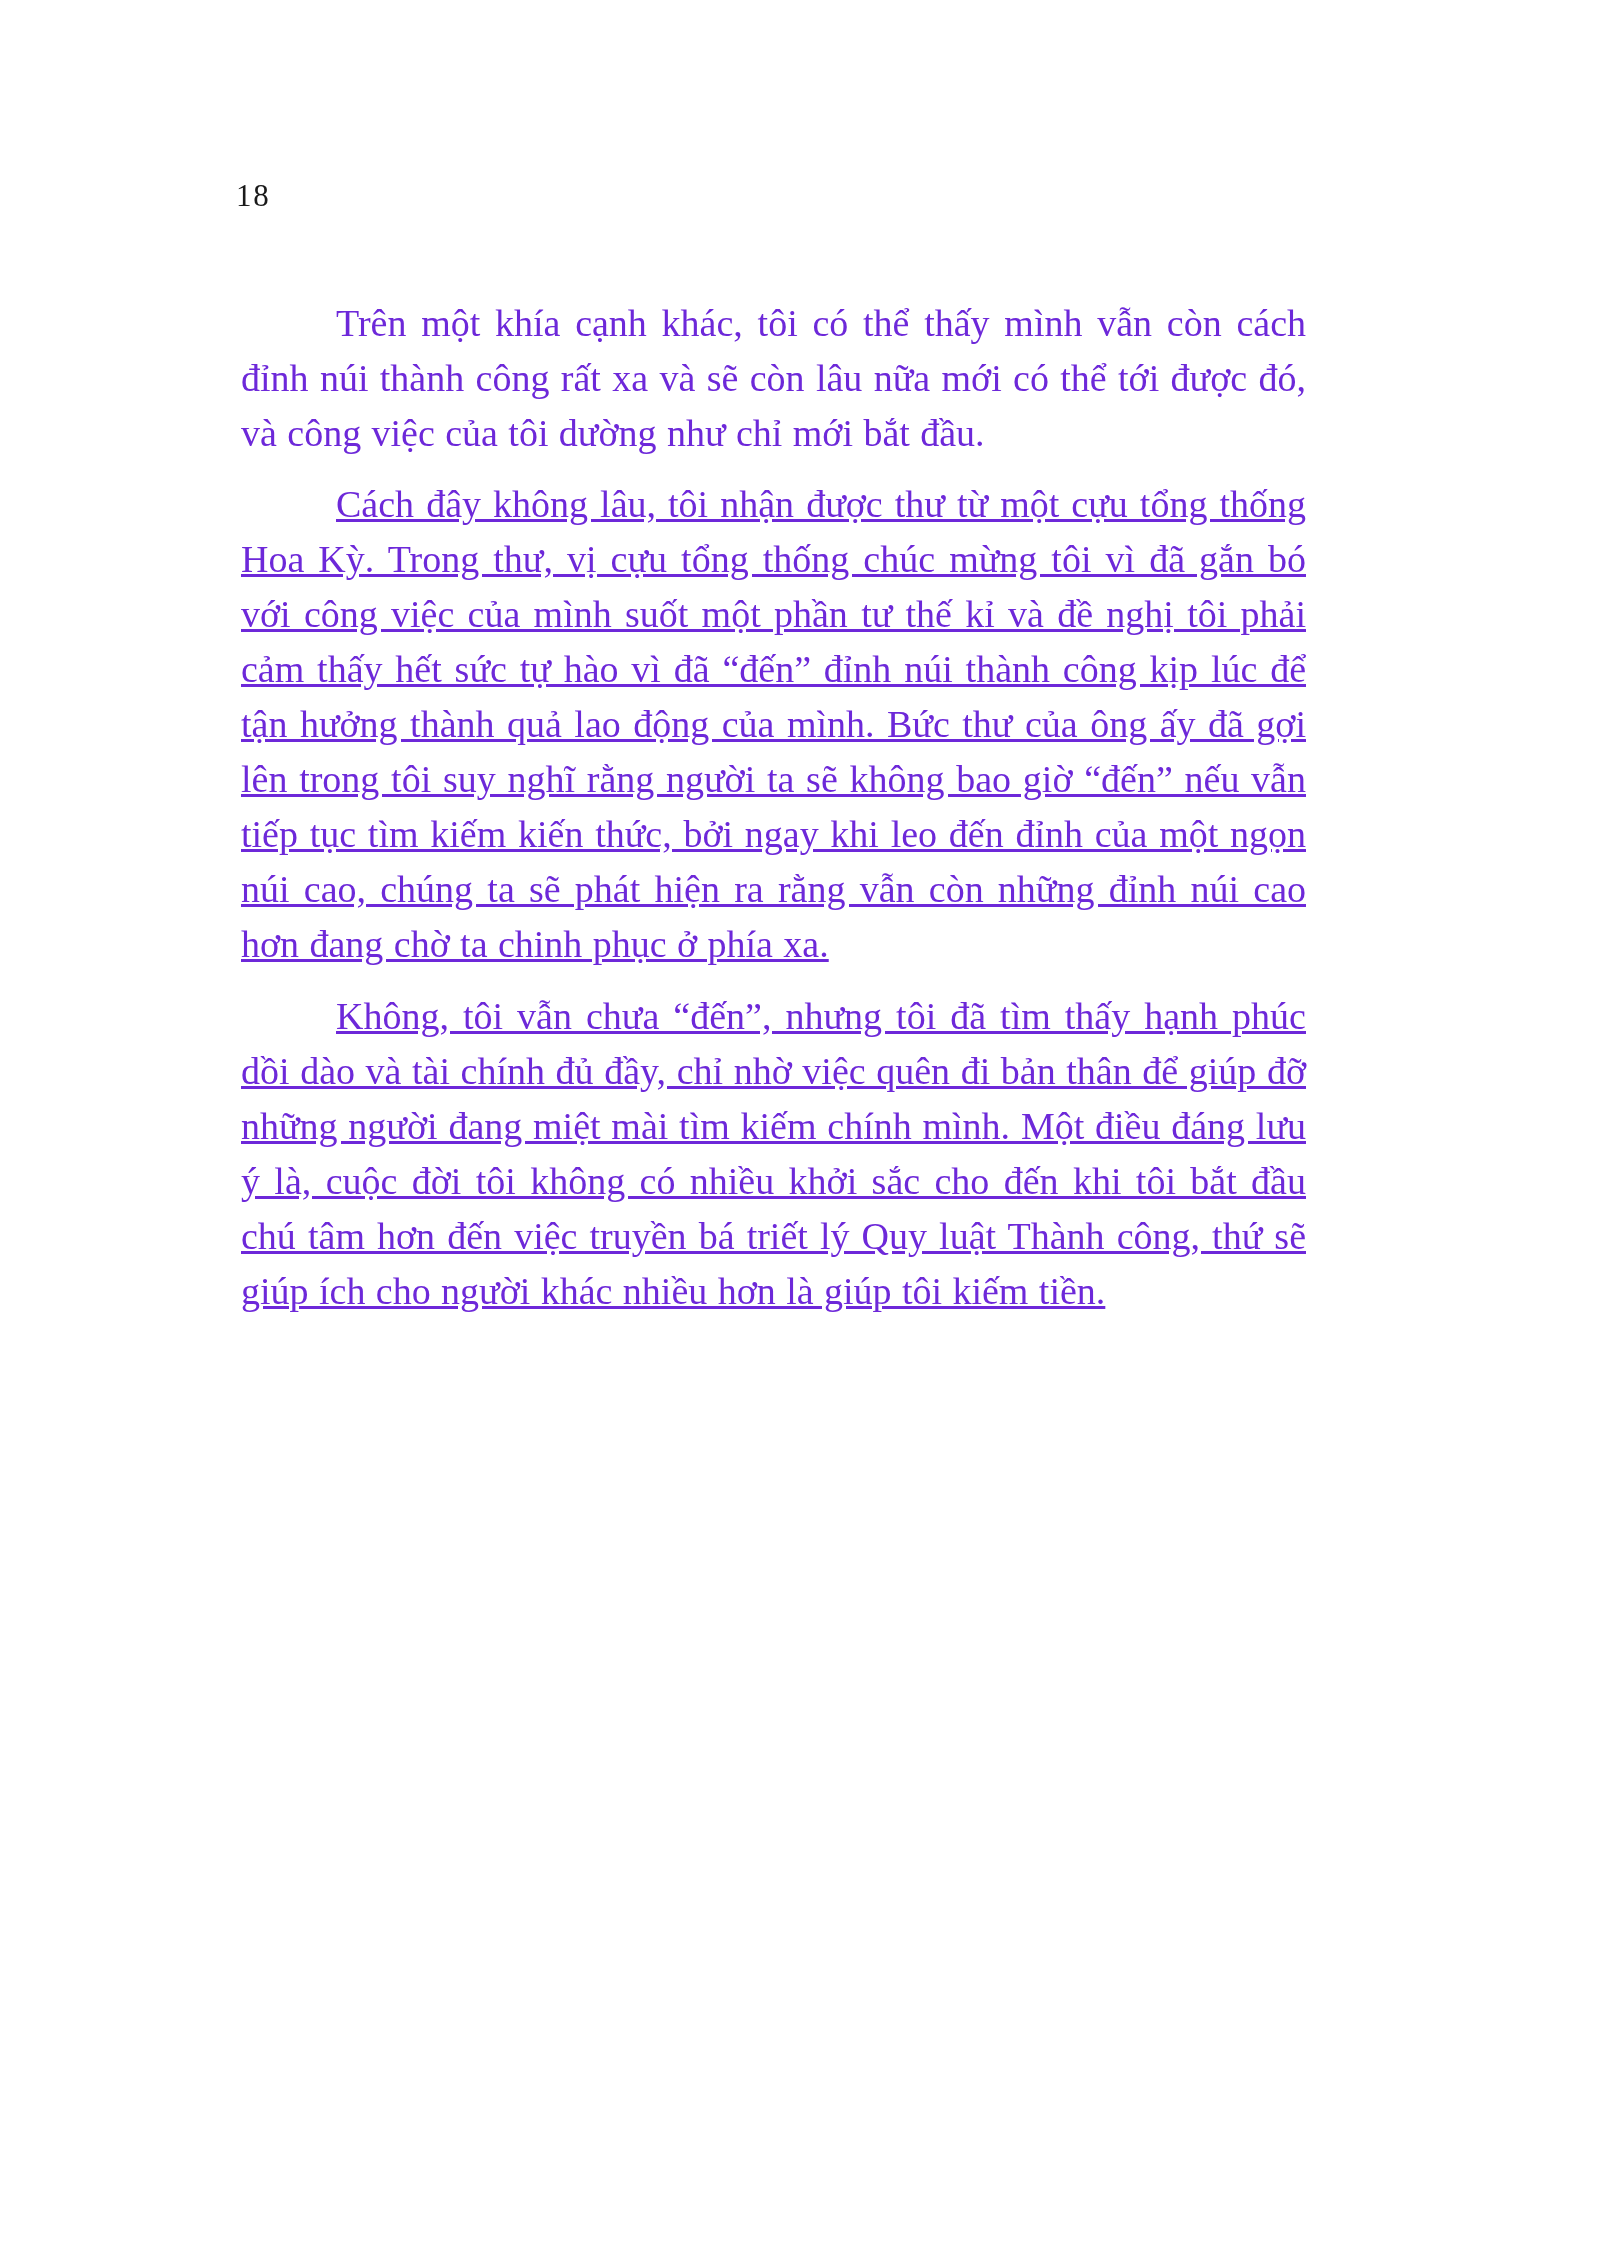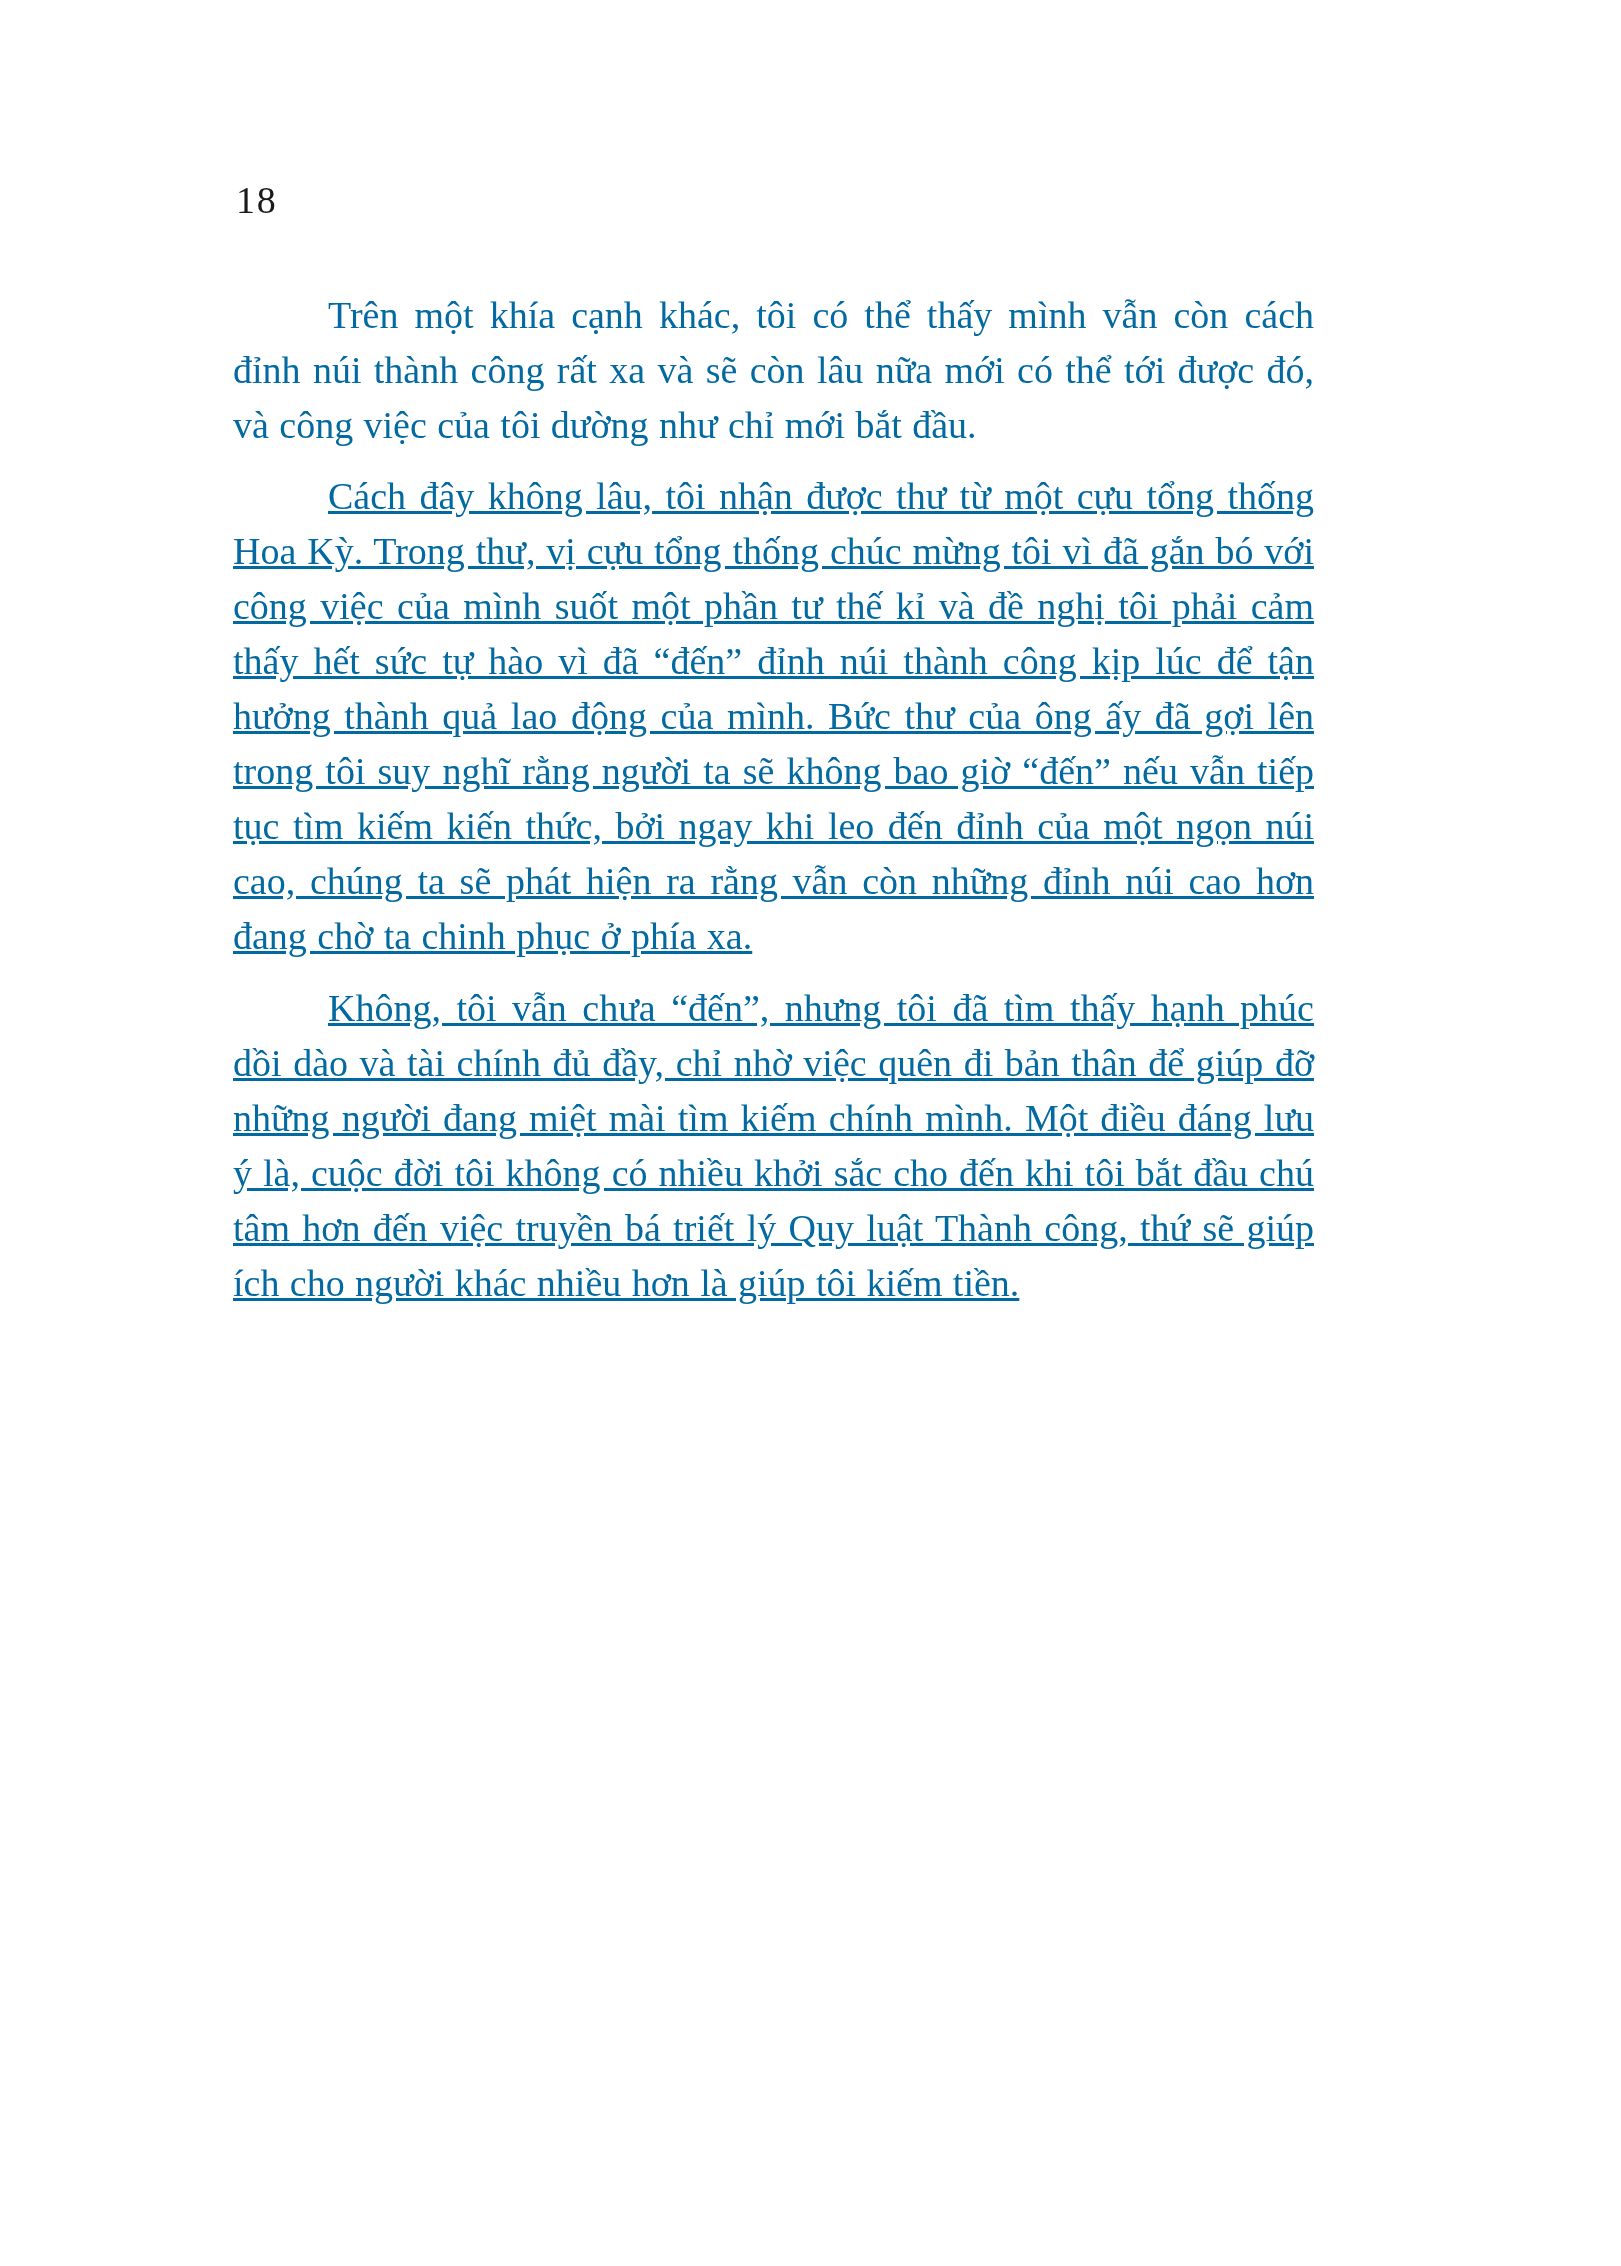--- a/index.html
+++ b/index.html
@@ -13,38 +13,38 @@
     height: 2267px;
     background: #ffffff;
     font-family: "Liberation Serif", "DejaVu Serif", serif;
     color: #111111;
     overflow: hidden;
   }
   .page-number {
     position: absolute;
     top: 178px;
     left: 236px;
-    font-size: 38px;
+    font-size: 31px;
     letter-spacing: 1.8px;
     color: #1a1a1a;
     font-family: "Liberation Serif", serif;
   }
   .text-block {
     position: absolute;
     top: 284px;
     left: 229px;
     width: 1089px;
   }
   .text-block p {
-    margin: 4px;
+    margin: 12px;
     font-size: 38px;
     line-height: 55px;
     text-align: justify;
     text-indent: 95px;
-    color: #0369a1;
+    color: #6d28d9;
     word-spacing: 0.9px;
   }
   .text-block p + p {
     margin-top: 16.4px;
     text-decoration: underline;
   }
 </style>
 </head>
 <body>
 

